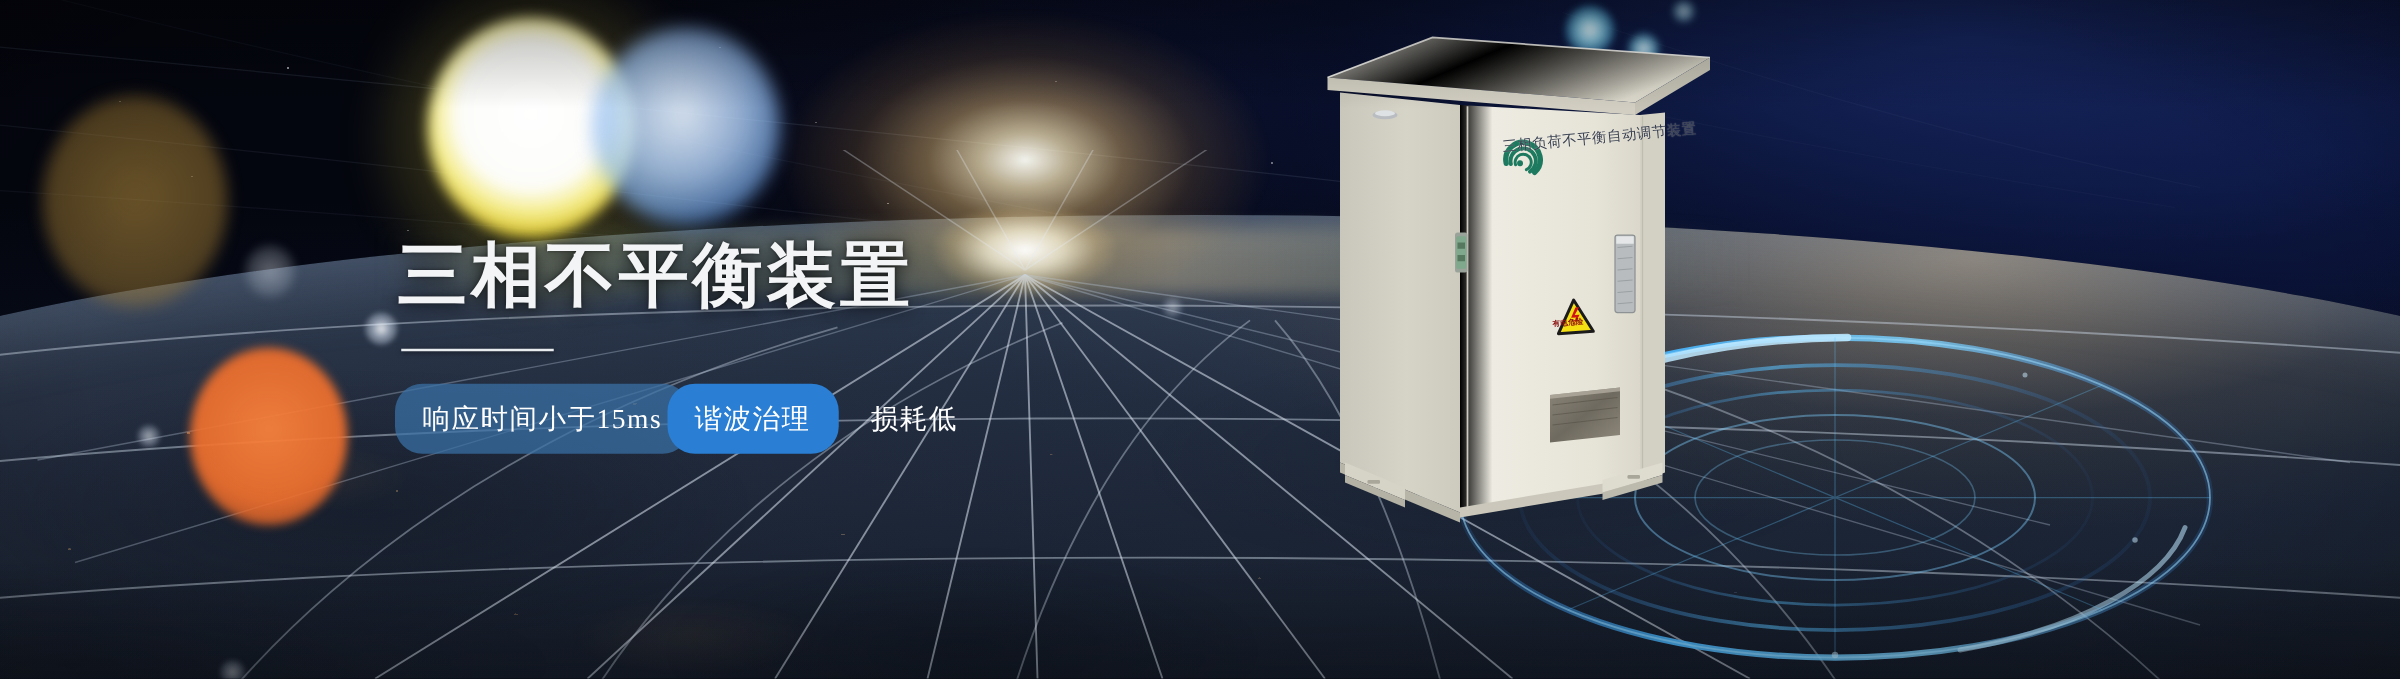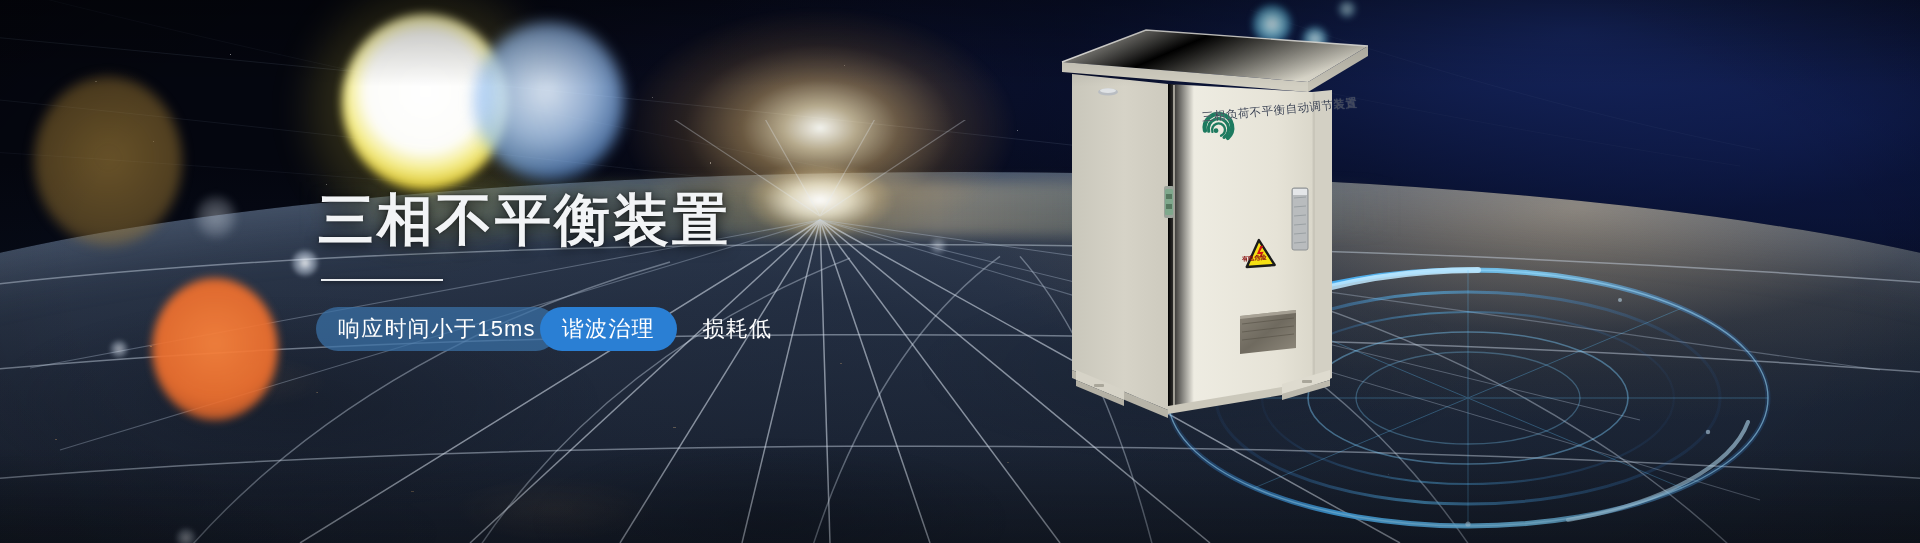--- a/index.html
+++ b/index.html
@@ -217,28 +217,29 @@
     white-space:nowrap;
   }
   .rule{
     width:122px; height:2px;
     background:#e9ecef;
     margin:30px 0 0 3px;
     box-shadow:0 1px 4px rgba(0,0,0,.6);
   }
   .badges{ display:flex; align-items:center; margin:26px 0 0 -2px; }
   .badge{
-    height:44px;
+    height:56px;
     display:flex; align-items:center; justify-content:center;
     color:#fff;
     font-size:22px;
     letter-spacing:1.2px;
     border-radius:22px;
     padding:0 22px;
     white-space:nowrap;
+    font-family:Liberation Serif, serif;
   }
   .badge.soft{ background:rgba(58,114,168,.72); }
   .badge.solid{ background:#2a7fd4; margin-left:-18px; position:relative; z-index:2; }
   .badge.plain{ background:transparent; padding-left:26px; }
 
   
   .vignette{
     position:absolute; inset:0; pointer-events:none;
     background:
       radial-gradient(ellipse 82% 120% at 50% 50%, rgba(0,0,0,0) 56%, rgba(0,0,0,.42) 100%),

